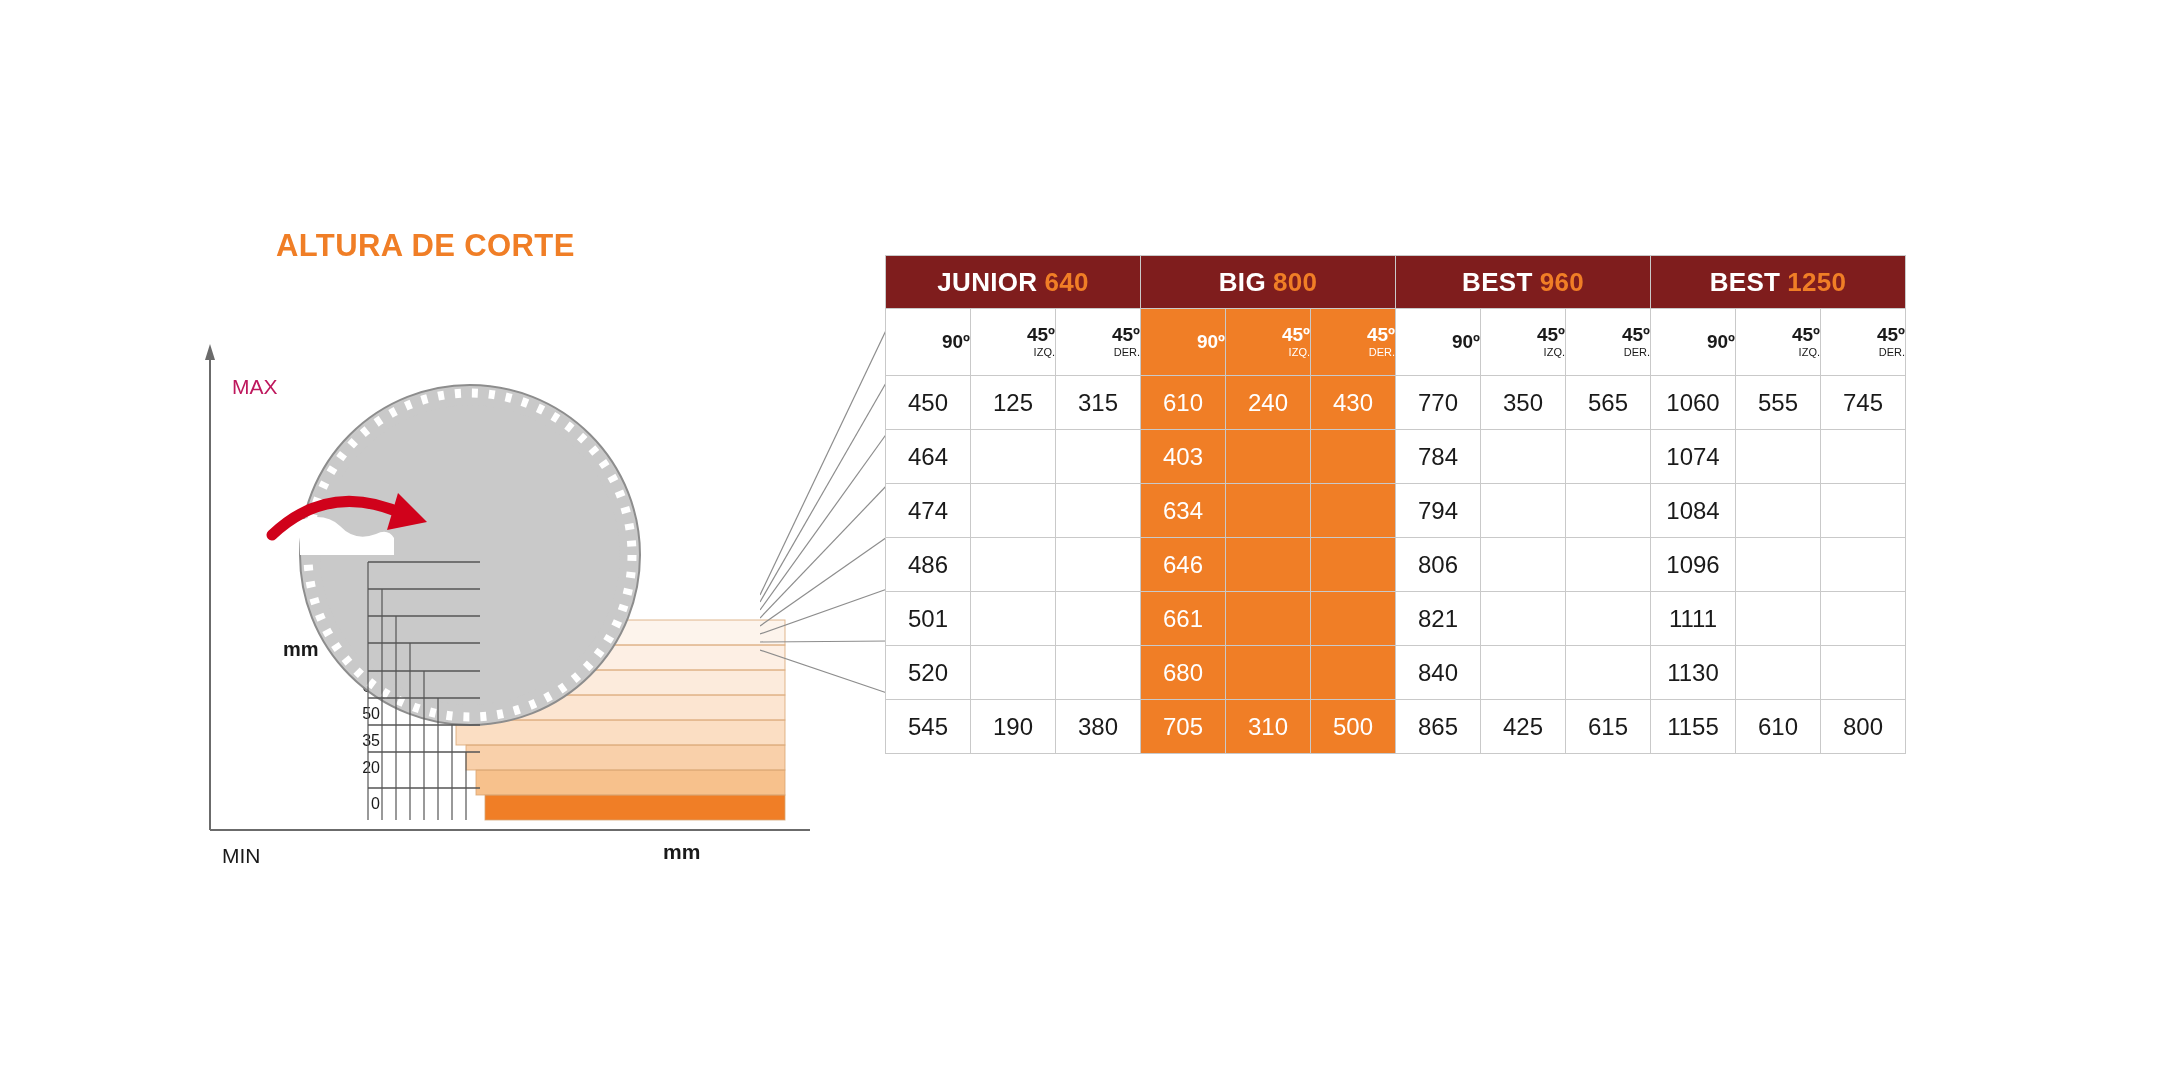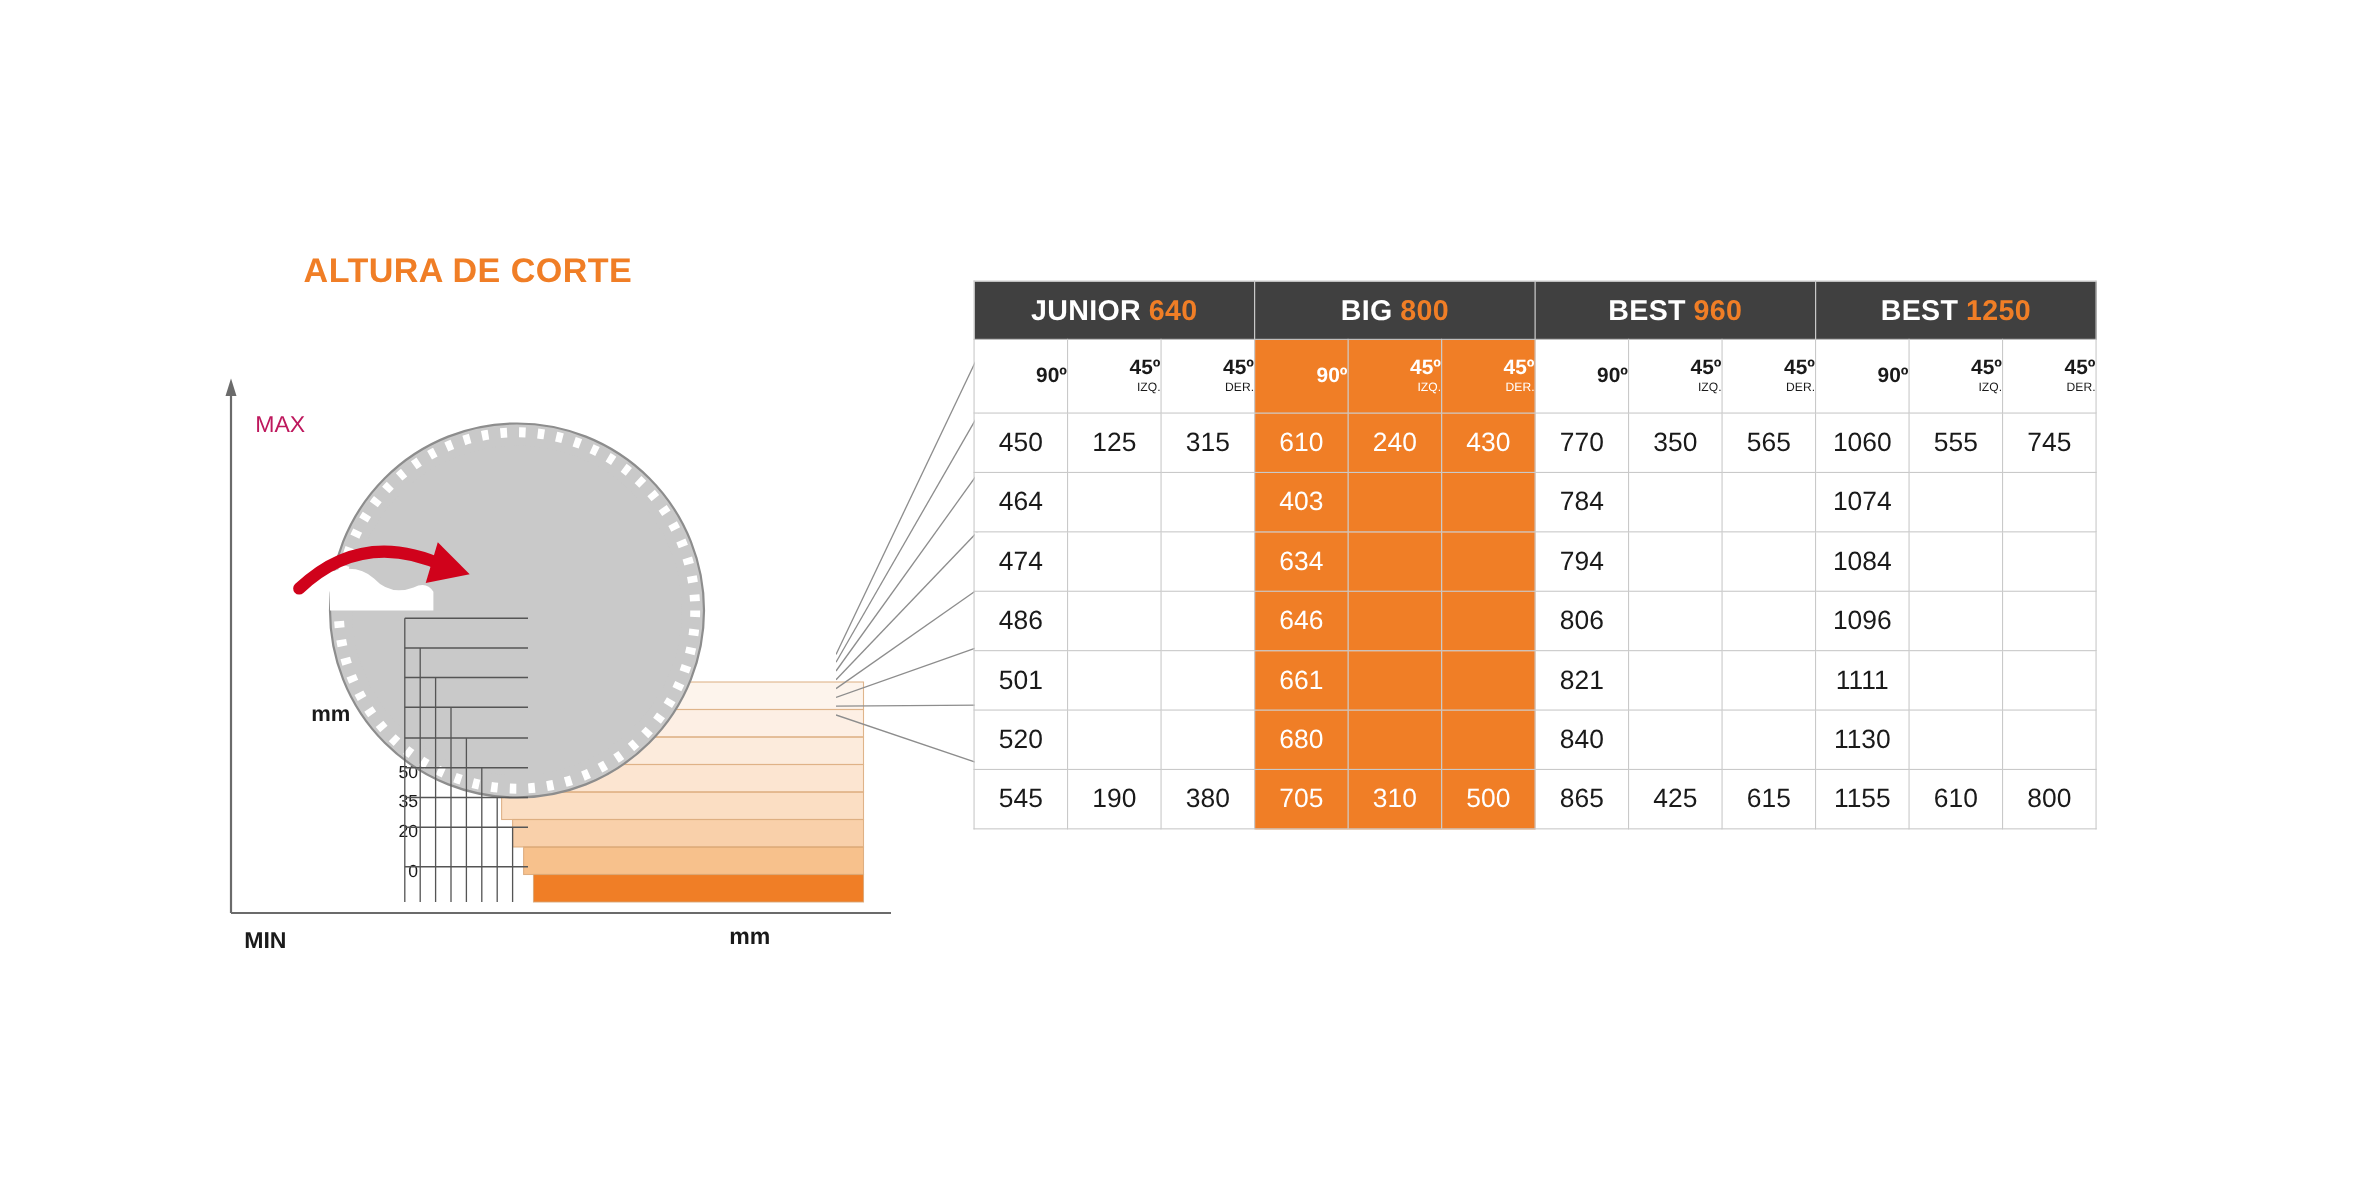--- a/index.html
+++ b/index.html
@@ -21,49 +21,49 @@
   .mm-label-left{
     position:absolute;left:283px;top:638px;
     font-size:20px;font-weight:bold;color:#1a1a1a;
   }
   .max-label{
     position:absolute;left:232px;top:375px;
     font-size:21px;color:#be185d;text-align:center;
   }
   .min-label{
     position:absolute;left:222px;top:844px;
-    font-size:21px;color:#1a1a1a;font-weight:bold;
+    font-size:21px;color:#1a1a1a;
   }
   .mm-label-bottom{
     position:absolute;left:663px;top:840px;
     font-size:21px;font-weight:bold;color:#1a1a1a;
   }
   .diam-label{
     position:absolute;left:485px;top:622px;
     font-size:24px;color:#1a1a1a;
   }
   .scale-num{
-    position:absolute;font-size:16px;color:#1a1a1a;text-align:right;width:40px;
+    position:absolute;font-size:16px;color:#1a1a1a;text-align:right;width:40px;margin-top:11px;
   }
 
   
   .table-wrap{
     position:absolute;left:885px;top:255px;
   }
   table.spec{
     border-collapse:collapse;
     font-size:0;
   }
   table.spec td, table.spec th{
     border:1px solid #c9c9c9;
     padding:0;
     margin:0;
   }
   .hdr-row th{
-    background:#404040;
+    background:#7f1d1d;
     border:1px solid #3b3b3b;
     height:52px;
     color:#ffffff;
     font-size:26px;
     font-weight:bold;
     letter-spacing:.3px;
   }
   .hdr-row th .num{color:#F07E26;margin-left:7px;}
   .sub-row td{
     height:66px;

